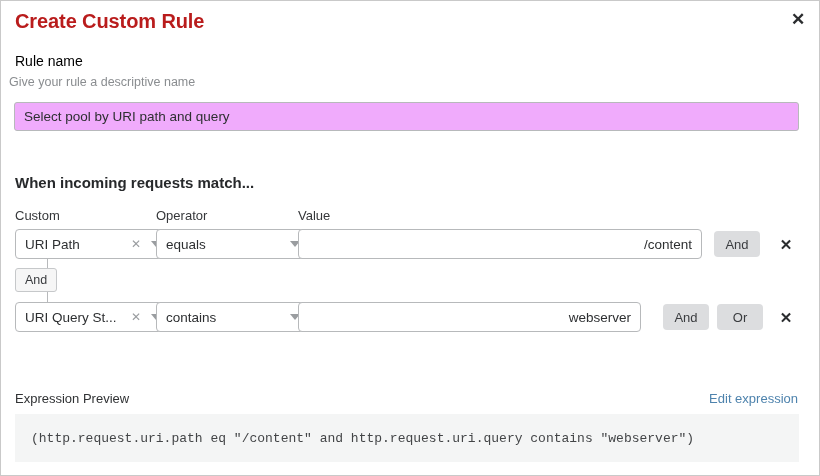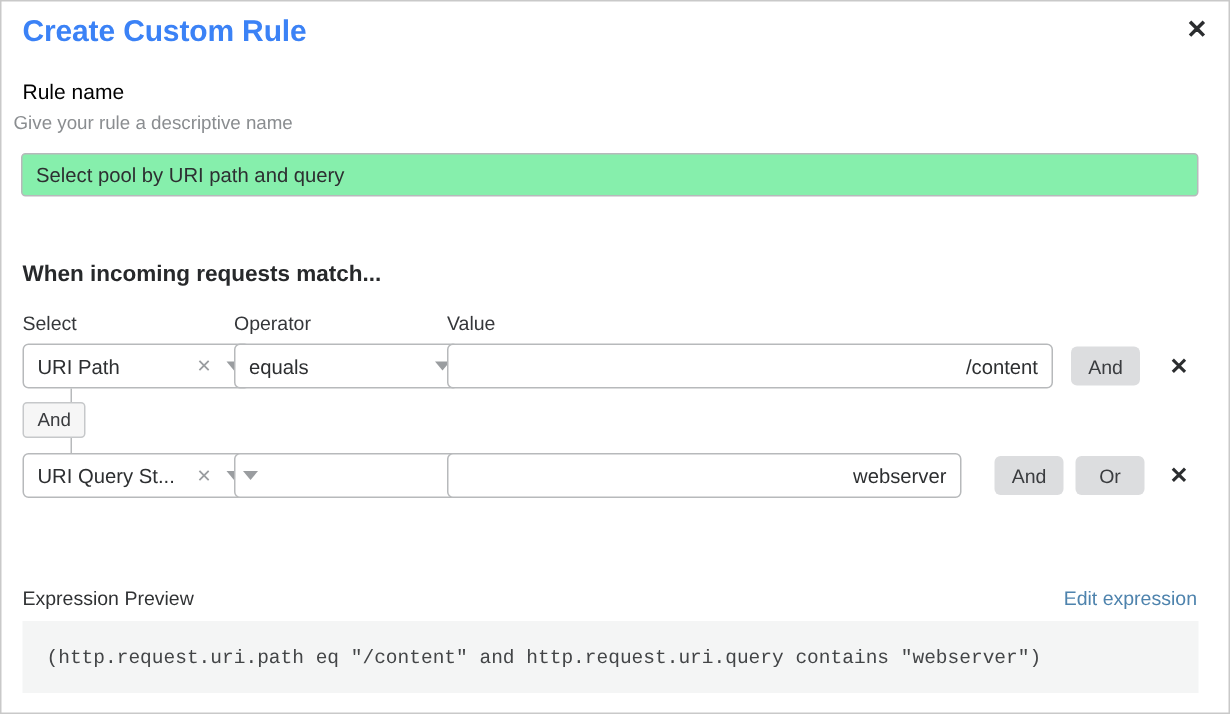--- a/index.html
+++ b/index.html
@@ -21,21 +21,21 @@
     overflow: hidden;
   }
 
   
   .dlg-title {
     position: absolute;
     left: 14px;
     top: 9px;
     font-size: 20px;
     font-weight: bold;
-    color: #3b82f6;
+    color: #b91c1c;
     letter-spacing: -0.1px;
   }
   .close-btn {
     position: absolute;
     right: 9px;
     top: 6px;
     width: 24px;
     height: 24px;
     display: flex;
     align-items: center;
@@ -64,21 +64,21 @@
   }
   .rule-name-input {
     position: absolute;
     left: 13px;
     top: 101px;
     width: 785px;
     height: 29px;
     box-sizing: border-box;
     border: 1px solid #b7b9bb;
     border-radius: 3px;
-    background: #86efac;
+    background: #f0abfc;
     font-family: "Liberation Sans", sans-serif;
     font-size: 13.5px;
     color: #2d2f31;
     padding: 0 9px;
     outline: none;
   }
 
   
   .section-title {
     position: absolute;
@@ -282,21 +282,21 @@
 
   <div class="dlg-title">Create Custom Rule</div>
   <div class="close-btn">✕</div>
 
   <div class="rule-name-label">Rule name</div>
   <div class="rule-name-help">Give your rule a descriptive name</div>
   <input class="rule-name-input" type="text" value="Select pool by URI path and query" style="">
 
   <div class="section-title">When incoming requests match...</div>
 
-  <div class="col-head field">Select</div>
+  <div class="col-head field">Custom</div>
   <div class="col-head operator">Operator</div>
   <div class="col-head value">Value</div>
 
   <div class="cond-row r1">
     <div class="sel sel-field">
       <span class="sel-text">URI Path</span>
       <span class="sel-clear">✕</span>
       <span class="sel-caret">
           <i></i>
         </span>
@@ -320,20 +320,21 @@
 
   <div class="cond-row r2">
     <div class="sel sel-field">
       <span class="sel-text">URI Query St...</span>
       <span class="sel-clear">✕</span>
       <span class="sel-caret">
           <i></i>
         </span>
     </div>
     <div class="sel sel-op">
+      <span class="sel-text">contains</span>
       <span class="sel-caret">
           <i></i>
         </span>
     </div>
     <input class="val-input w2" type="text" value="webserver" style="">
     <button class="logic-btn logic-and">And</button>
     <button class="logic-btn logic-or">Or</button>
     <div class="del-btn">✕</div>
   </div>
 

